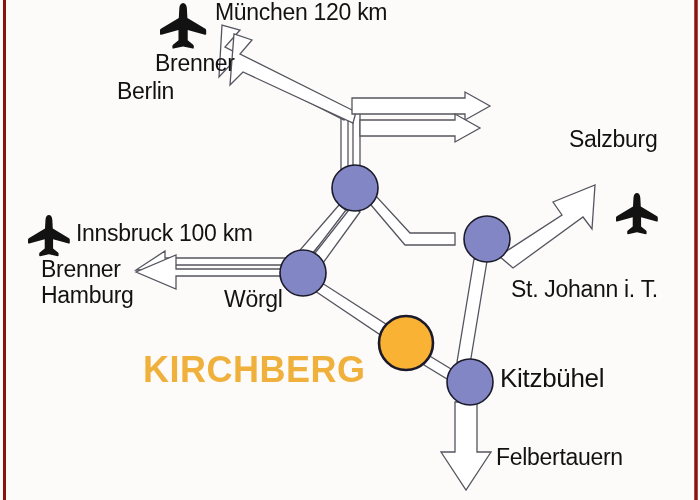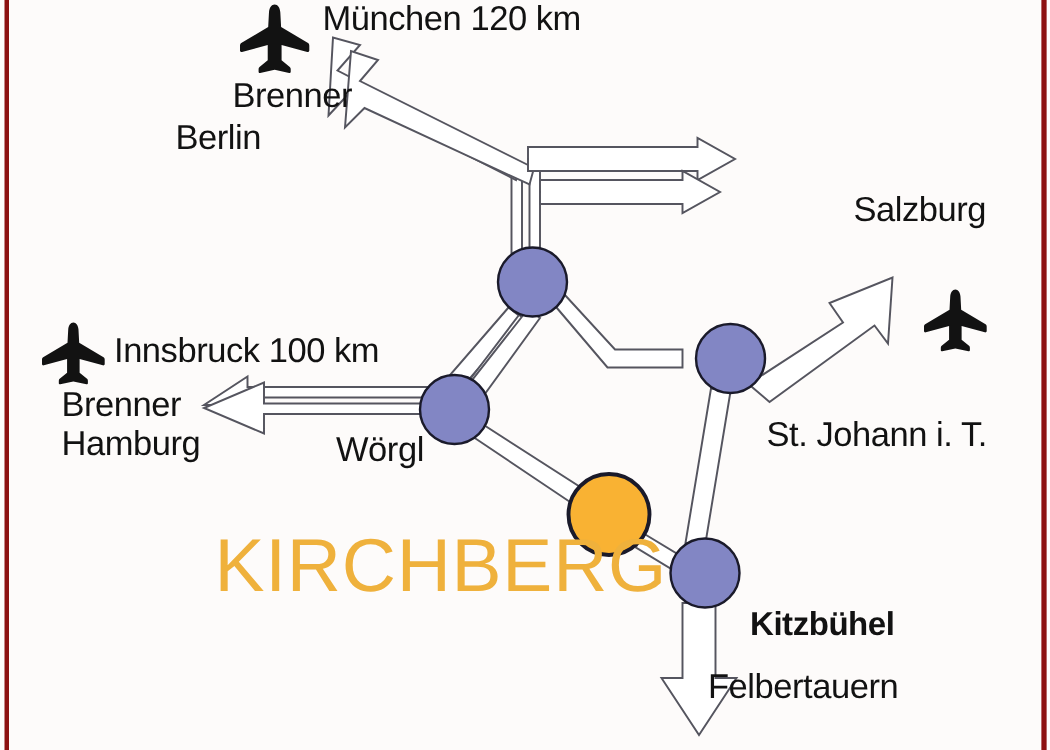--- a/index.html
+++ b/index.html
@@ -31,24 +31,24 @@
     position: absolute;
     color: #121212;
     font-family: "Liberation Sans", sans-serif;
     font-weight: 400;
     white-space: nowrap;
     letter-spacing: -0.3px;
     line-height: 1.02;
   }
   .lbl-city { font-size: 23px; }
   .lbl-dest { font-size: 23px; }
-  .lbl-bold { font-weight: 700; font-size: 22px; margin-top: 40px; }
+  .lbl-bold { font-weight: 400; font-size: 26px; }
   .lbl-title {
-    font-size: 50px;
-    font-weight: 400;
+    font-size: 36px;
+    font-weight: 700;
     color: #efb13c;
     letter-spacing: 0.5px;
   }
 </style>
 </head>
 <body>
 
 <div id="map-root">
 
   <svg id="map-svg" viewBox="0 0 700 500">
@@ -191,21 +191,21 @@
 
   <div class="map-label lbl-dest" style="left:569px; top:128px;">Salzburg</div>
 
 
   <div class="map-label lbl-dest" style="left:76px; top:222px;">Innsbruck 100 km</div>
 
   <div class="map-label lbl-dest" style="left:41px; top:258px;">Brenner</div>
 
   <div class="map-label lbl-dest" style="left:41px; top:284px;">Hamburg</div>
 
-  <div class="map-label lbl-dest" style="left:472px; top:446px;">Felbertauern</div>
+  <div class="map-label lbl-dest" style="left:496px; top:446px;">Felbertauern</div>
 
 
   <div class="map-label lbl-city" style="left:224px; top:288px;">Wörgl</div>
 
   <div class="map-label lbl-city" style="left:511px; top:247px;margin-top:31px;">St. Johann i. T.</div>
 
   <div class="map-label lbl-bold" style="left:500px; top:365px;">Kitzbühel</div>
 
   <div class="map-label lbl-title" style="left:143px; top:352px;">KIRCHBERG</div>
 

